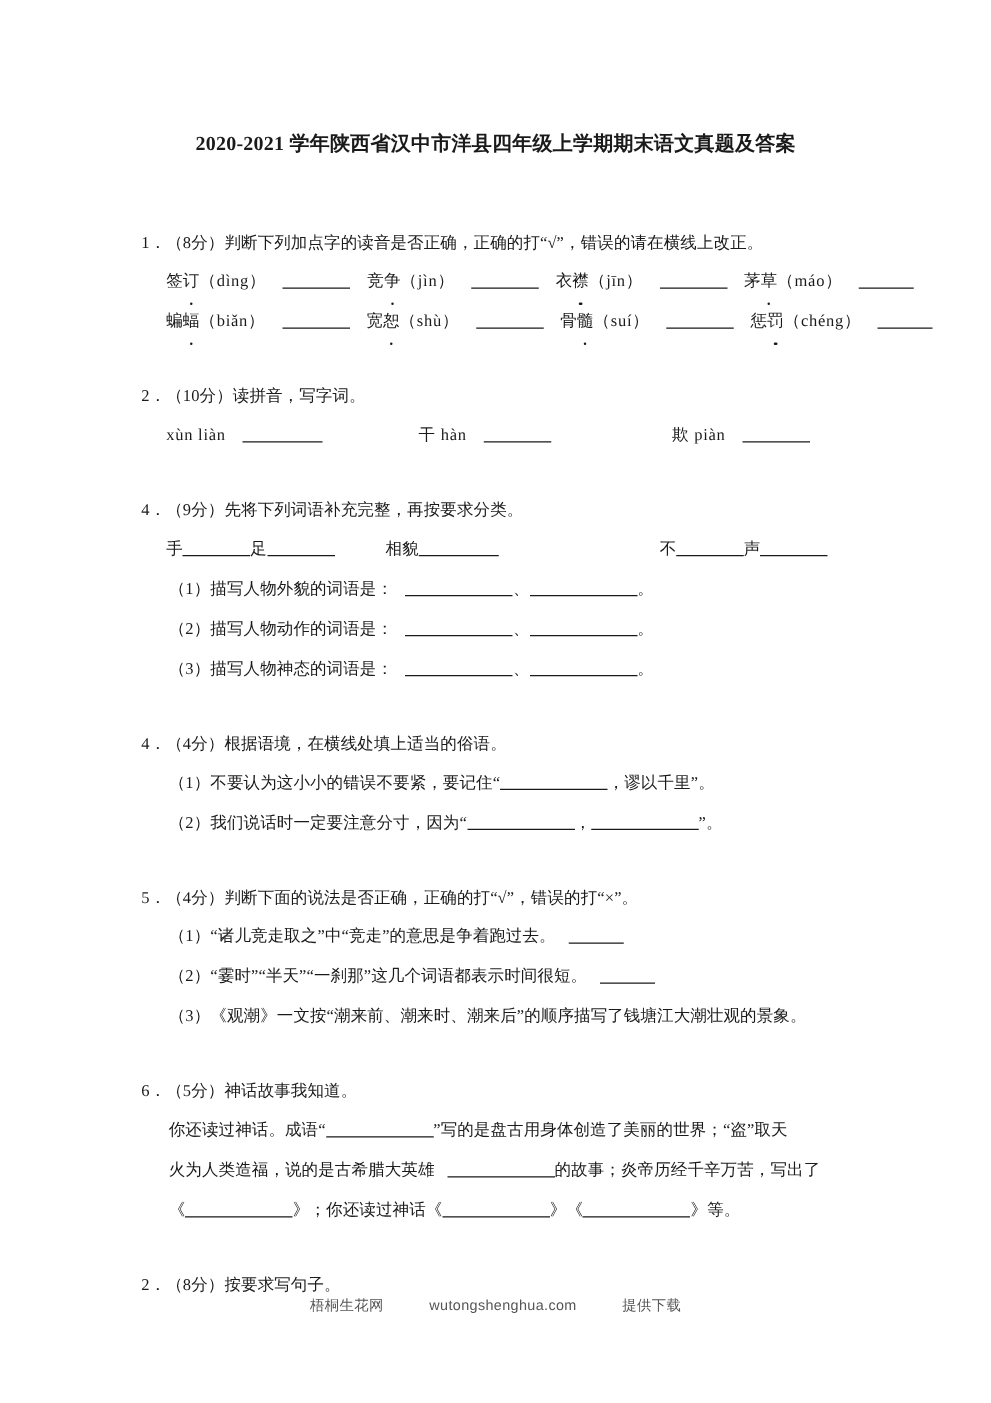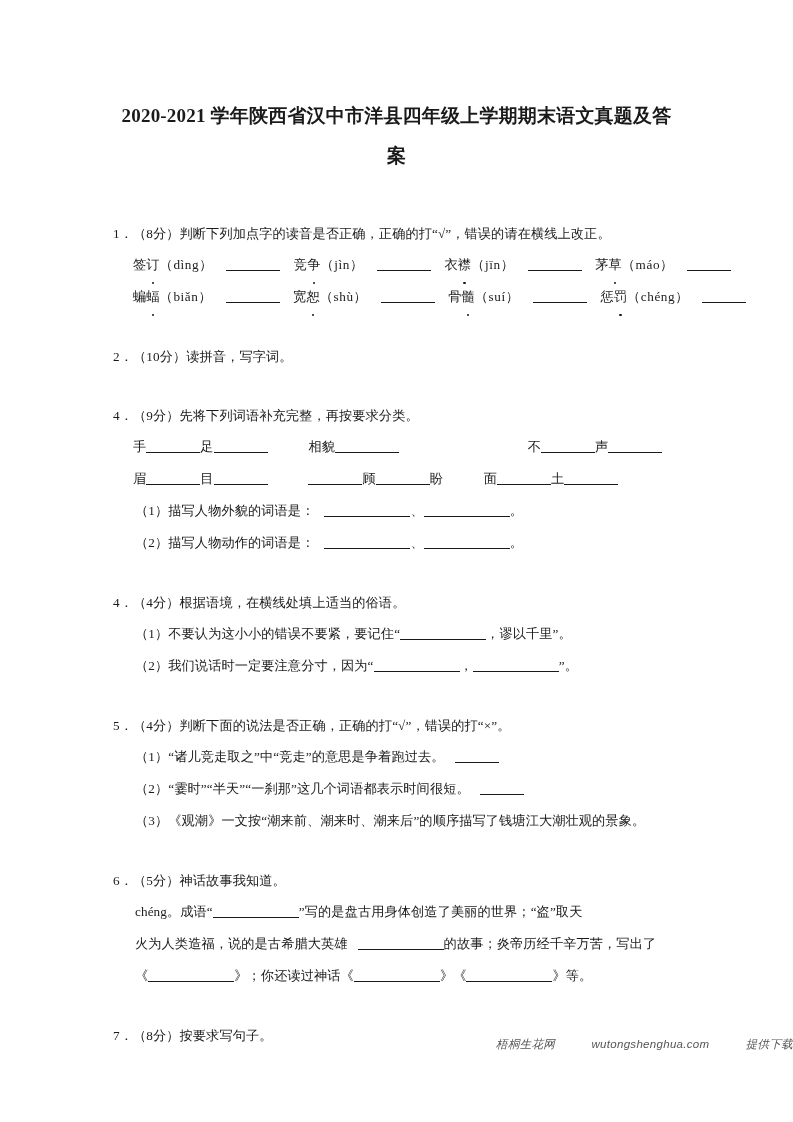--- a/index.html
+++ b/index.html
@@ -18,21 +18,21 @@
   .page {
     position: absolute;
     inset: 0;
     padding: 0;
   }
 
   
   .doc-title {
     margin: 0;
     padding: 96px 112px 0 112px;
-    font-size: 19px;
+    font-size: 16px;
     font-weight: 700;
     line-height: 40px;
     text-align: center;
     letter-spacing: 0.2px;
   }
 
   
   .content {
     padding: 14px 100px 0 113px;
   }
@@ -91,25 +91,24 @@
   .sp-md { display: inline-block; width: 34px; }
   .sp-lg { display: inline-block; width: 52px; }
   .sp-xl { display: inline-block; width: 70px; }
 
   
   .footer {
     position: absolute;
     left: 0;
     right: 0;
     top: 1037px;
-    text-align: right;
+    text-align: center;
     color: #555555;
     font-size: 11.5px;
     letter-spacing: 0.3px;
-    font-style: italic;
   }
   .footer span { display: inline-block; }
   .footer .gap { width: 30px; }
   .footer .site { font-family: "Liberation Sans", sans-serif; font-size: 11.5px; }
 </style>
 </head>
 <body>
 
 <div class="page">
 
@@ -140,47 +139,53 @@
         <span class="sp-xs"></span><span class="blank b-md"></span><span class="sp-xs"></span>
         <span><span>惩</span><span class="dotted">罚</span><span class="py">（chéng）</span></span>
         <span class="sp-xs"></span><span class="blank b-sm"></span>
       </div>
     </div>
 
     <div class="qblock">
       <div class="qhead">2．（10分）读拼音，写字词。</div>
 
 
+      <div class="qline">
+        <span class="py">xùn liàn</span>
+        <span class="sp-xs"></span><span class="blank b-lg"></span>
+        <span class="sp-xl"></span>
+        <span class="py">干 hàn</span>
+        <span class="sp-xs"></span><span class="blank b-md"></span>
+        <span class="sp-xl"></span><span class="sp-sm"></span>
+        <span class="py">欺 piàn</span>
+        <span class="sp-xs"></span><span class="blank b-md"></span>
+      </div>
     </div>
 
     <div class="qblock">
       <div class="qhead">4．（9分）先将下列词语补充完整，再按要求分类。</div>
 
       <div class="qline">
         <span>手</span><span class="blank b-md"></span><span>足</span><span class="blank b-md"></span>
         <span class="sp-md"></span>
         <span>相貌</span><span class="blank b-lg"></span>
         <span class="sp-xl"></span><span class="sp-lg"></span>
         <span>不</span><span class="blank b-md"></span><span>声</span><span class="blank b-md"></span>
       </div>
 
-      <div class="qline">
-        <span>眉</span><span class="blank b-md"></span><span>目</span><span class="blank b-md"></span>
-        <span class="sp-md"></span>
-        <span class="blank b-md"></span><span>顾</span><span class="blank b-md"></span><span>盼</span>
-        <span class="sp-md"></span>
-        <span>面</span><span class="blank b-md"></span><span>土</span><span class="blank b-md"></span>
-      </div>
 
       <div class="qline sub">
         <span>（1）描写人物外貌的词语是：</span><span class="sp-xs"></span><span class="blank b-xxl"></span><span>、</span><span class="blank b-xxl"></span><span>。</span>
       </div>
       <div class="qline sub">
         <span>（2）描写人物动作的词语是：</span><span class="sp-xs"></span><span class="blank b-xxl"></span><span>、</span><span class="blank b-xxl"></span><span>。</span>
       </div>
+      <div class="qline sub">
+        <span>（3）描写人物神态的词语是：</span><span class="sp-xs"></span><span class="blank b-xxl"></span><span>、</span><span class="blank b-xxl"></span><span>。</span>
+      </div>
     </div>
 
     <div class="qblock">
       <div class="qhead">4．（4分）根据语境，在横线处填上适当的俗语。</div>
 
       <div class="qline sub">
         <span>（1）不要认为这小小的错误不要紧，要记住“</span><span class="blank b-xxl"></span><span>，谬以千里”。</span>
       </div>
       <div class="qline sub">
         <span>（2）我们说话时一定要注意分寸，因为“</span><span class="blank b-xxl"></span><span>，</span><span class="blank b-xxl"></span><span>”。</span>
@@ -198,32 +203,32 @@
       </div>
       <div class="qline sub">
         <span>（3）《观潮》一文按“潮来前、潮来时、潮来后”的顺序描写了钱塘江大潮壮观的景象。</span>
       </div>
     </div>
 
     <div class="qblock">
       <div class="qhead">6．（5分）神话故事我知道。</div>
 
       <div class="qline sub">
-        <span>chéng。成语“</span><span class="blank b-xxl"></span><span>”写的是盘古用身体创造了美丽的世界；“盗”取天</span>
+        <span>你还读过神话。成语“</span><span class="blank b-xxl"></span><span>”写的是盘古用身体创造了美丽的世界；“盗”取天</span>
       </div>
       <div class="qline sub">
         <span>火为人类造福，说的是古希腊大英雄</span><span class="sp-xs"></span><span class="blank b-xxl"></span><span>的故事；炎帝历经千辛万苦，写出了</span>
       </div>
       <div class="qline sub">
         <span>《</span><span class="blank b-xxl"></span><span>》；你还读过神话《</span><span class="blank b-xxl"></span><span>》《</span><span class="blank b-xxl"></span><span>》等。</span>
       </div>
     </div>
 
     <div class="qblock">
-      <div class="qhead">7．（8分）按要求写句子。</div>
+      <div class="qhead">2．（8分）按要求写句子。</div>
     </div>
 
   </div>
 
   <div class="footer">
     <span>梧桐生花网</span>
     <span class="gap"></span>
     <span class="site">wutongshenghua.com</span>
     <span class="gap"></span>
     <span>提供下载</span>

